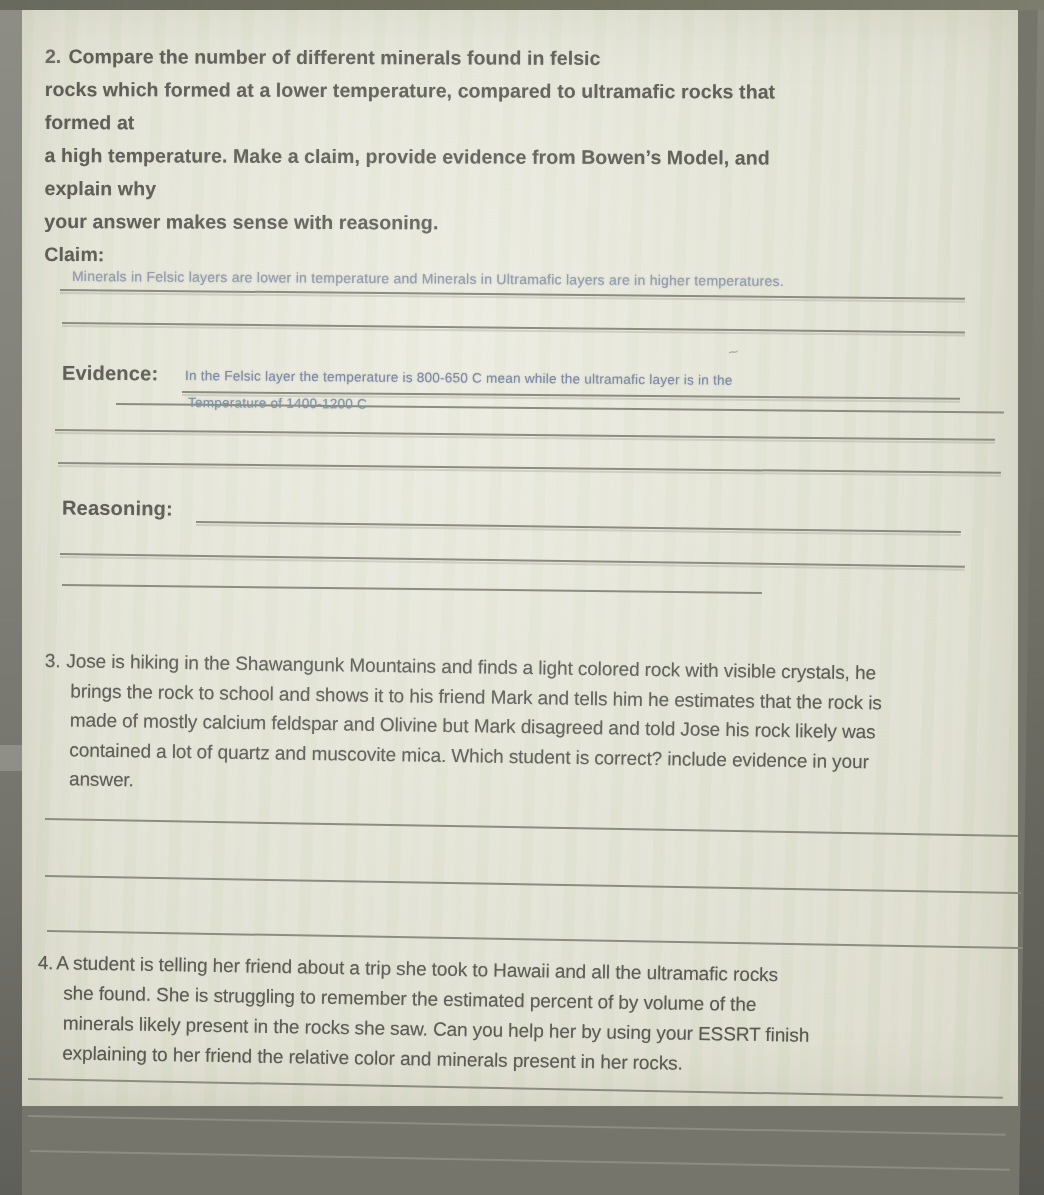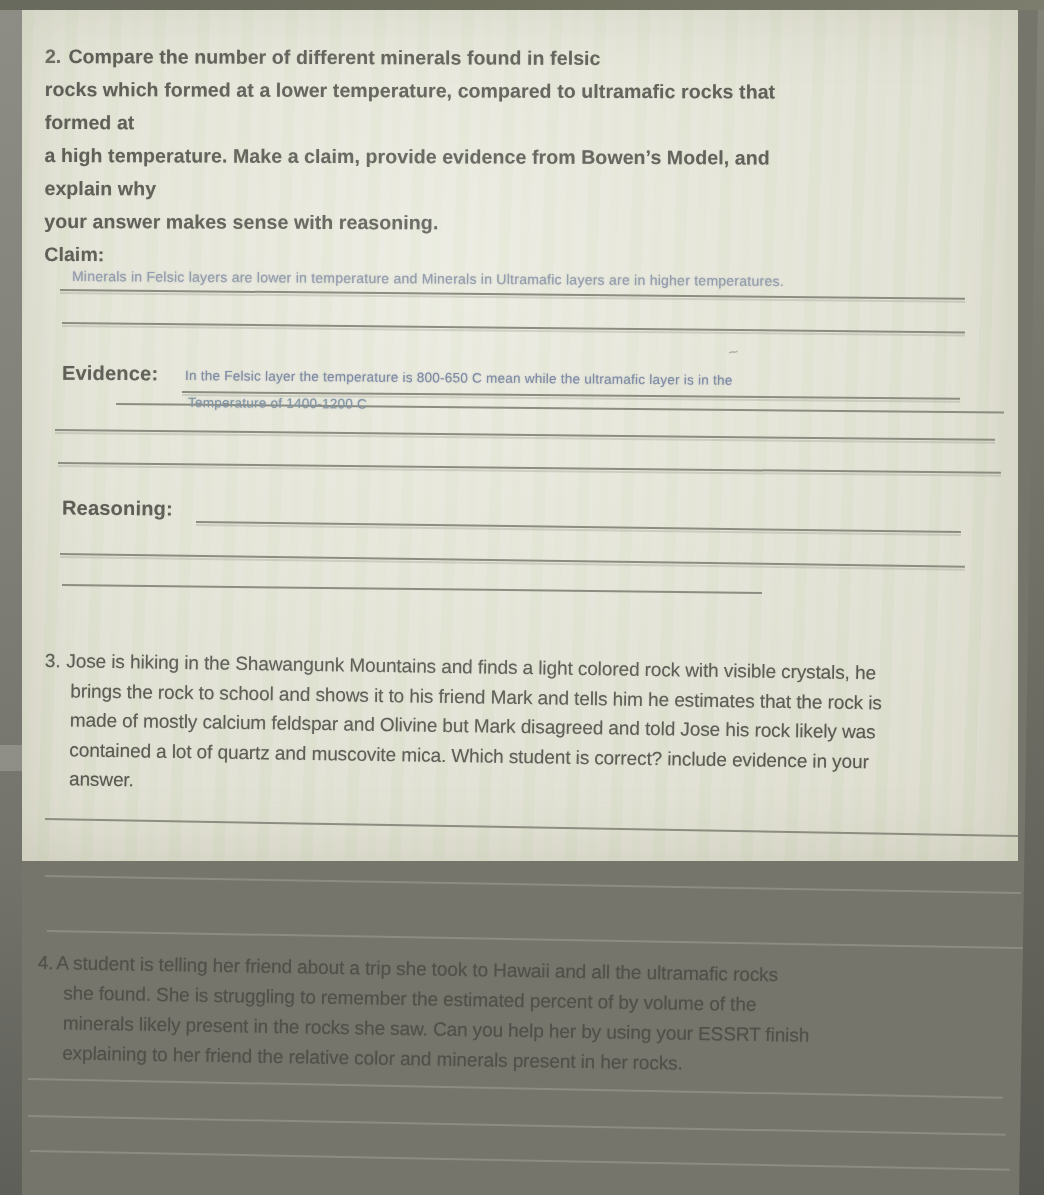--- a/index.html
+++ b/index.html
@@ -22,21 +22,21 @@
     content:"";position:absolute;left:0;top:62%;width:100%;height:26px;
     background:rgba(190,190,180,0.35);
   }
   .right-edge{
     position:absolute;right:0;top:10px;width:26px;height:1185px;
     background:linear-gradient(180deg,#83837a 0%,#6d6d64 55%,#585852 100%);
     clip-path:polygon(76% 0, 100% 0, 100% 100%, 4% 100%);
   }
 
   .page{
-    position:absolute;left:22px;top:10px;width:996px;height:851px;
+    position:absolute;left:22px;top:10px;width:996px;height:1096px;
     background:#e9e8dc;
     box-shadow:inset 0 0 70px rgba(150,150,125,0.28);
   }
   .page::before{
     content:"";position:absolute;inset:0;pointer-events:none;
     background:repeating-linear-gradient(92deg,
       rgba(186,214,158,0.13) 0 12px,
       rgba(248,248,238,0.02) 12px 22px,
       rgba(205,226,182,0.10) 22px 31px,
       rgba(240,240,228,0.02) 31px 44px);

